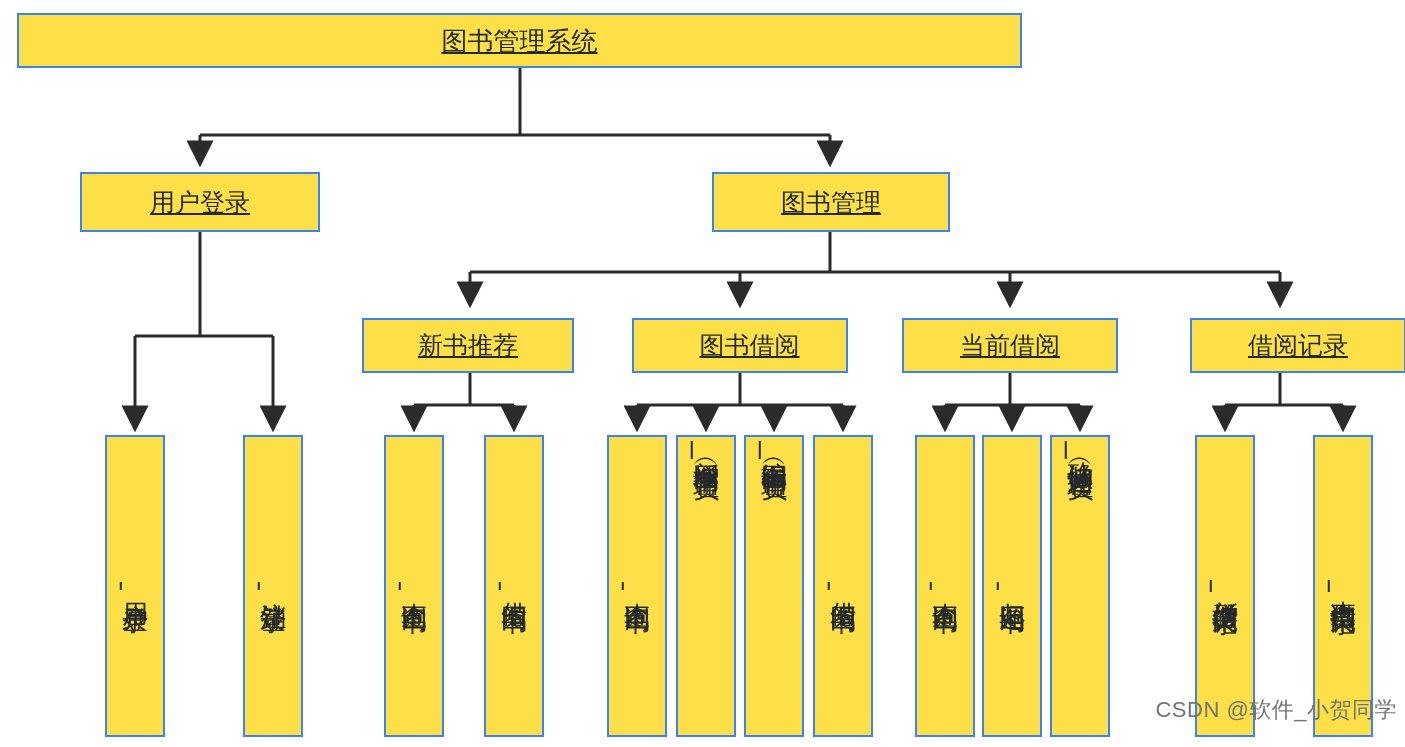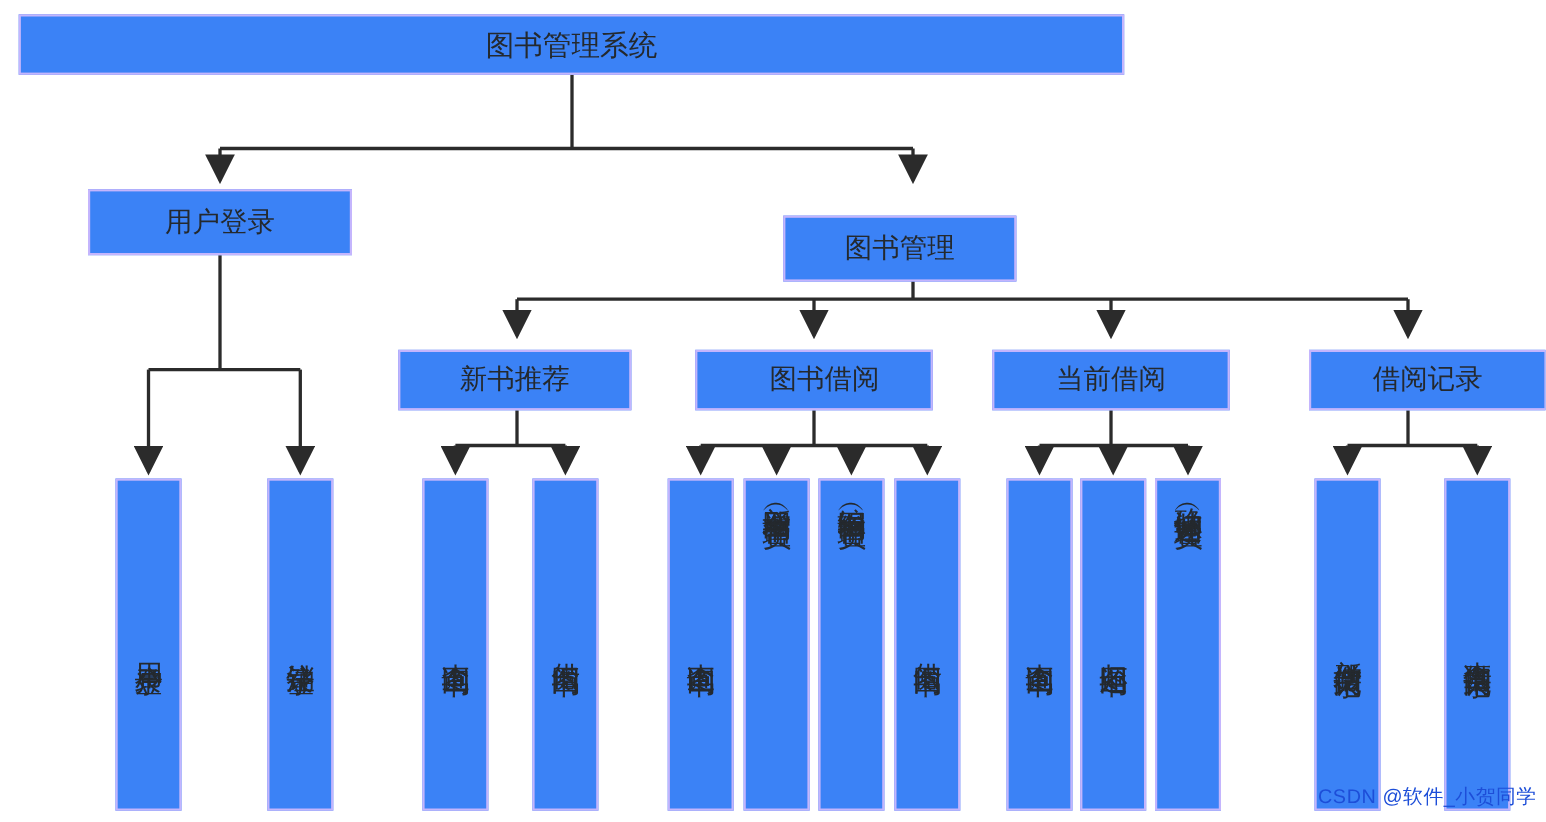--- a/index.html
+++ b/index.html
@@ -18,27 +18,28 @@
     position: absolute;
     left: 0;
     top: 0;
     width: 1405px;
     height: 747px;
   }
   
   .node {
     position: absolute;
     box-sizing: border-box;
-    background: #3b82f6;
-    border: 2px solid #c4b5fd;
+    background: #fde047;
+    border: 2px solid #3b82f6;
     display: flex;
     align-items: center;
     justify-content: center;
     color: #24292e;
     z-index: 5;
+    text-decoration: underline;
   }
   .node .lbl {
     display: block;
     line-height: 1.0;
     white-space: nowrap;
     letter-spacing: 0px;
   }
   
   .h-node .lbl {
     font-size: 25px;
@@ -67,23 +68,23 @@
   .v-node.top {
     align-items: flex-start;
   }
   .v-node.top .lbl {
     margin-top: 4px;
   }
   
   #watermark {
     position: absolute;
     right: 8px;
-    bottom: 11px;
-    font-size: 18px;
-    color: #1d4ed8;
+    bottom: 22px;
+    font-size: 22px;
+    color: #737373;
     z-index: 20;
     white-space: nowrap;
     letter-spacing: 0.5px;
     font-family: "Liberation Sans", "DejaVu Sans", sans-serif;
   }
 </style>
 </head>
 <body>
 
 <svg id="canvas" viewBox="0 0 1405 747" xmlns="http://www.w3.org/2000/svg">
@@ -136,21 +137,21 @@
   </g>
 </svg>
 
 <div class="node h-node" id="node-root" style="left:17px; top:13px; width:1005px; height:55px;">
   <span class="lbl">图书管理系统</span>
 </div>
 
 <div class="node h-node" style="left:80px; top:172px; width:240px; height:60px;">
   <span class="lbl">用户登录</span>
 </div>
-<div class="node h-node" style="left:712px; top:172px; width:212px; height:60px;margin-top:24px;">
+<div class="node h-node" style="left:712px; top:172px; width:238px; height:60px;">
   <span class="lbl">图书管理</span>
 </div>
 
 <div class="node h-node" style="left:362px; top:318px; width:212px; height:55px;">
   <span class="lbl">新书推荐</span>
 </div>
 <div class="node h-node" style="left:632px; top:318px; width:216px; height:55px;padding-left:19px;">
   <span class="lbl">图书借阅</span>
 </div>
 <div class="node h-node" style="left:902px; top:318px; width:216px; height:55px;">

